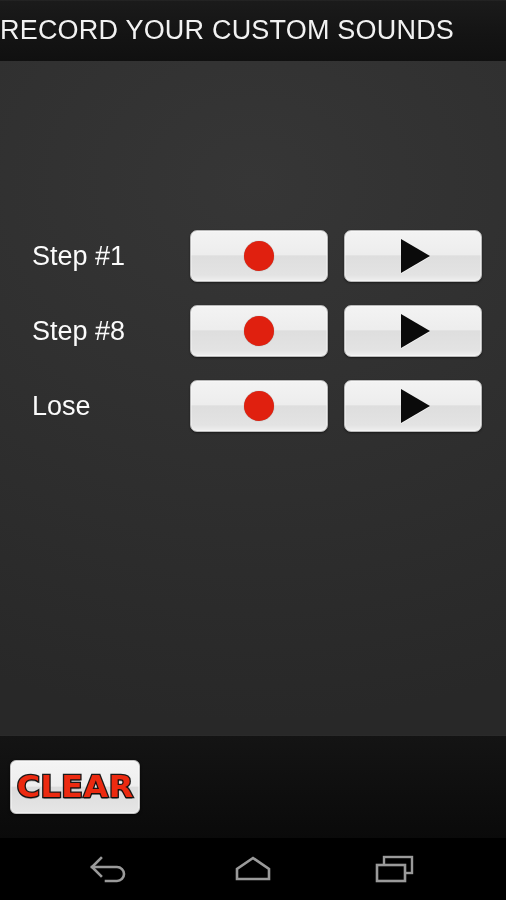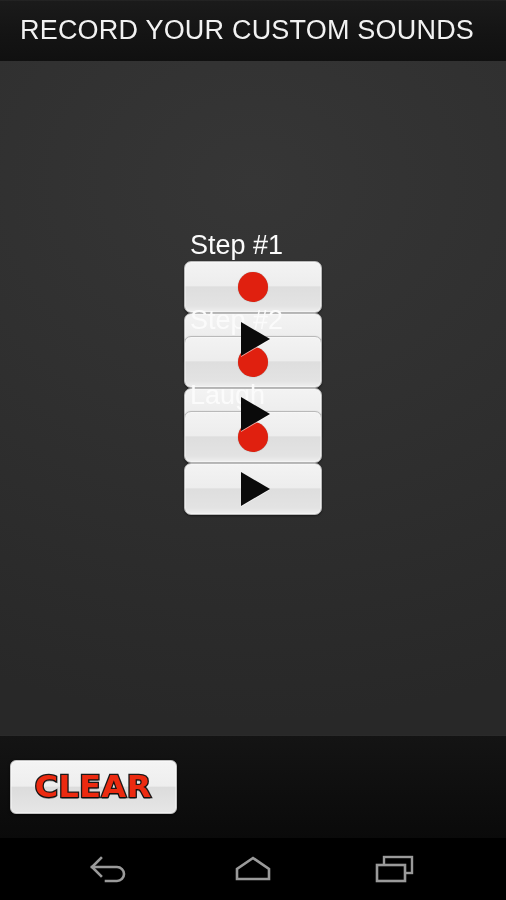--- a/index.html
+++ b/index.html
@@ -14,21 +14,20 @@
     width:506px; height:900px;
     background:#2f2f2f;
     display:flex; flex-direction:column;
   }
 
   
   .titlebar {
     height:61px;
     background:linear-gradient(180deg,#1b1b1b 0%,#141414 55%,#101010 100%);
     display:flex; align-items:center;
-    padding-left:20px;
     flex:0 0 auto;
     box-shadow:0 1px 0 rgba(255,255,255,.04) inset;
   }
   .titlebar-text {
     color:#f2f2f2;
     font-size:27px;
     letter-spacing:.2px;
     font-weight:400;
     white-space:nowrap;
   }
@@ -43,21 +42,20 @@
   }
   .rows {
     position:absolute;
     top:169px; left:0; right:0;
   }
   .row {
     display:flex;
     align-items:center;
     height:52px;
     margin-bottom:23px;
-    flex-direction:column;
   }
   .row-label {
     width:190px;
     padding-left:32px;
     color:#fbfbfb;
     font-size:27px;
     font-weight:400;
     white-space:nowrap;
   }
 
@@ -92,21 +90,21 @@
   
   .actionbar {
     flex:0 0 auto;
     height:103px;
     background:linear-gradient(180deg,#141414 0%,#0e0e0e 60%,#0a0a0a 100%);
     border-top:1px solid #2a2a2a;
     display:flex; align-items:center; justify-content:space-between;
     padding:0 10px;
   }
   .act-btn {
-    width:167px; height:54px;
+    width:130px; height:54px;
     border-radius:6px;
     background:linear-gradient(180deg,#f4f4f4 0%,#eeeeee 48%,#dcdcdc 51%,#e6e6e6 100%);
     border:1px solid #c2c2c2;
     box-shadow:0 1px 3px rgba(0,0,0,.6), 0 0 0 1px rgba(255,255,255,.4) inset;
     display:flex; align-items:center; justify-content:center;
     cursor:pointer;
   }
   .act-label {
     font-family:"DejaVu Sans", sans-serif;
     font-weight:bold;
@@ -160,34 +158,34 @@
         <div class="btn3d">
           <span class="rec-dot"></span>
         </div>
         <div class="btn-gap"></div>
         <div class="btn3d">
           <span class="play-tri"></span>
         </div>
       </div>
 
       <div class="row">
-        <div class="row-label">Step #2</div>
+        <div class="row-label">Step #8</div>
         <div class="btn3d">
           <span class="rec-dot"></span>
         </div>
         <div class="btn-gap"></div>
         <div class="btn3d">
           <span class="play-tri"></span>
         </div>
       </div>
 
 
 
       <div class="row">
-        <div class="row-label">Laugh</div>
+        <div class="row-label">Lose</div>
         <div class="btn3d">
           <span class="rec-dot"></span>
         </div>
         <div class="btn-gap"></div>
         <div class="btn3d">
           <span class="play-tri"></span>
         </div>
       </div>
 
     </div>

